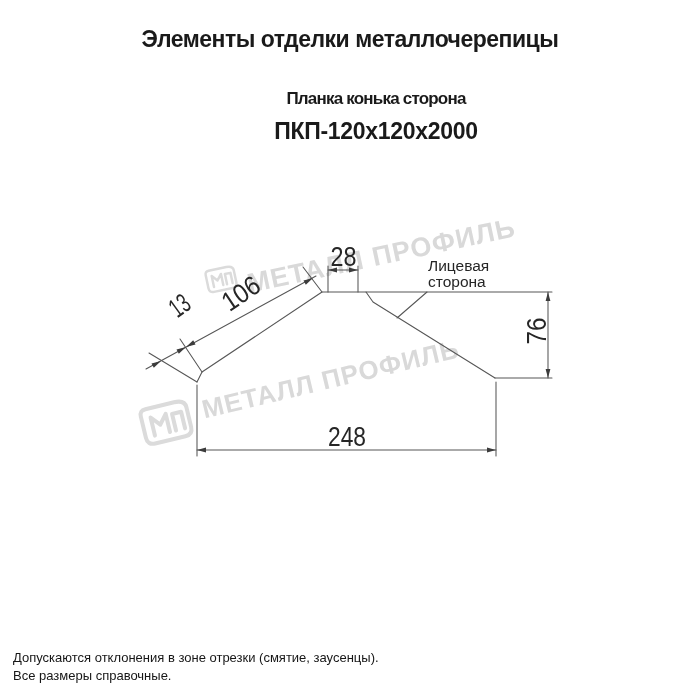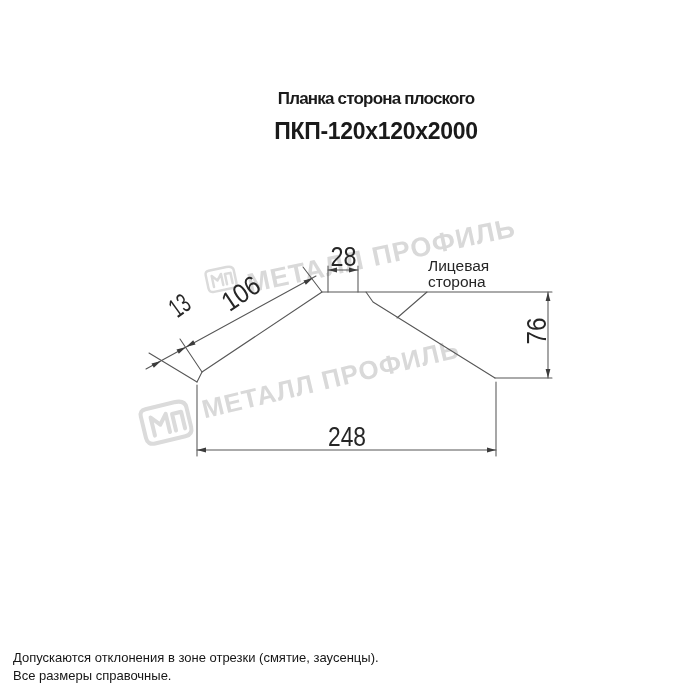--- a/index.html
+++ b/index.html
@@ -16,21 +16,22 @@
   .dimtxt{font-family:"Liberation Sans",sans-serif;font-size:27px;fill:#262626;}
   .lbltxt{font-family:"Liberation Sans",sans-serif;font-size:15.5px;fill:#262626;}
   .wm{font-family:"Liberation Sans",sans-serif;font-weight:bold;fill:#d9d9d9;letter-spacing:1px;}
   .lg{stroke:#dbdbdb;stroke-width:2.6;fill:none;stroke-linejoin:round;stroke-linecap:round;}
 </style>
 </head>
 <body>
 
 <div id="page">
 
-  <div id="product" class="hdr">Планка сторона плоского</div>
+  <div id="title" class="hdr">Элементы отделки металлочерепицы</div>
+  <div id="product" class="hdr">Планка конька сторона</div>
   <div id="model" class="hdr">ПКП-120х120х2000</div>
 
   <svg width="700" height="700" viewBox="0 0 700 700">
 
     <g>
       <g transform="translate(206,300) rotate(-12)">
         <g transform="translate(2,-30) scale(0.95)">
           <path class="lg" d="M3,6 Q3,2 7,2 L26,2 Q33,2 33,7 L33,20 Q33,25 28,25 L8,25 Q3,25 3,20 Z"></path>
           <path class="lg" d="M9,20 L9,8 L14,14 L19,8 L19,20"></path>
           <path class="lg" d="M23,20 L23,9 L29,9 L29,20"></path>

